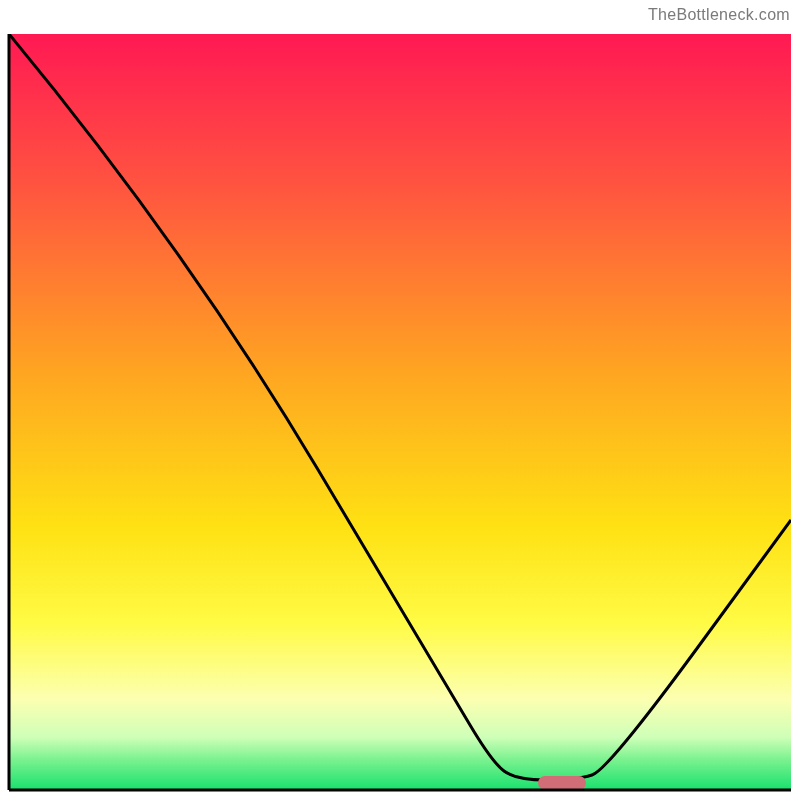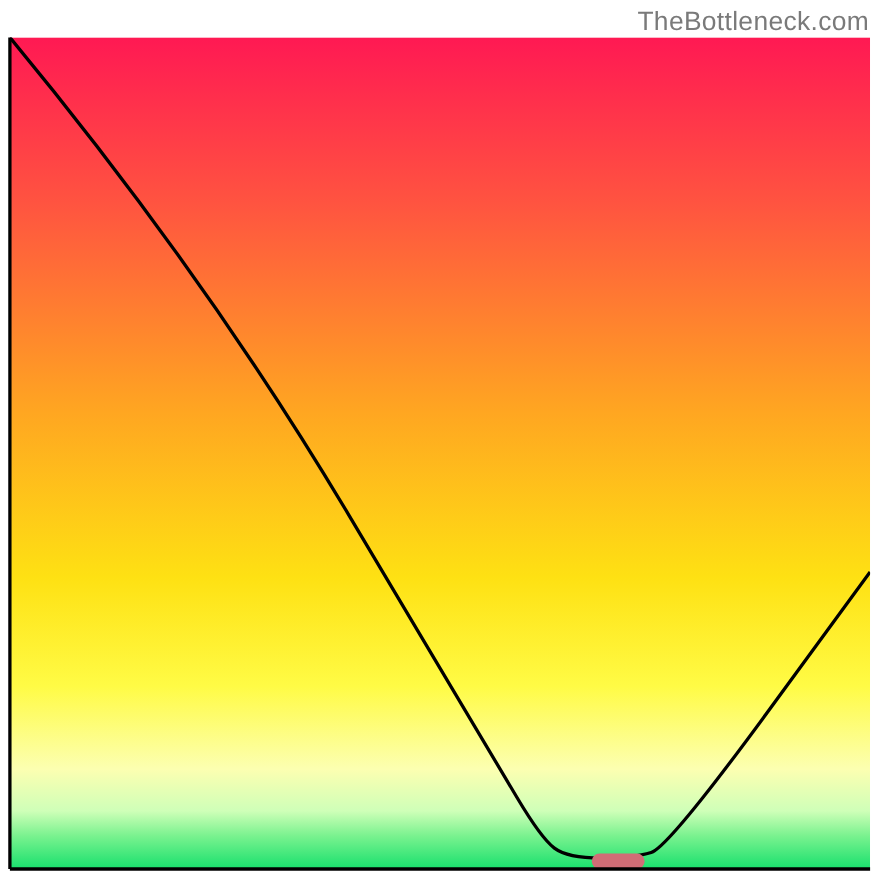--- a/index.html
+++ b/index.html
@@ -14,21 +14,21 @@
     position: relative;
     width: 800px;
     height: 800px;
     background: #ffffff;
   }
   .watermark {
     position: absolute;
     top: 6px;
     right: 10px;
     color: #7a7a7a;
-    font-size: 24px;
+    font-size: 16px;
     font-weight: 500;
     letter-spacing: 0.3px;
   }
   svg {
     display: block;
   }
 </style>
 </head>
 <body>
 

